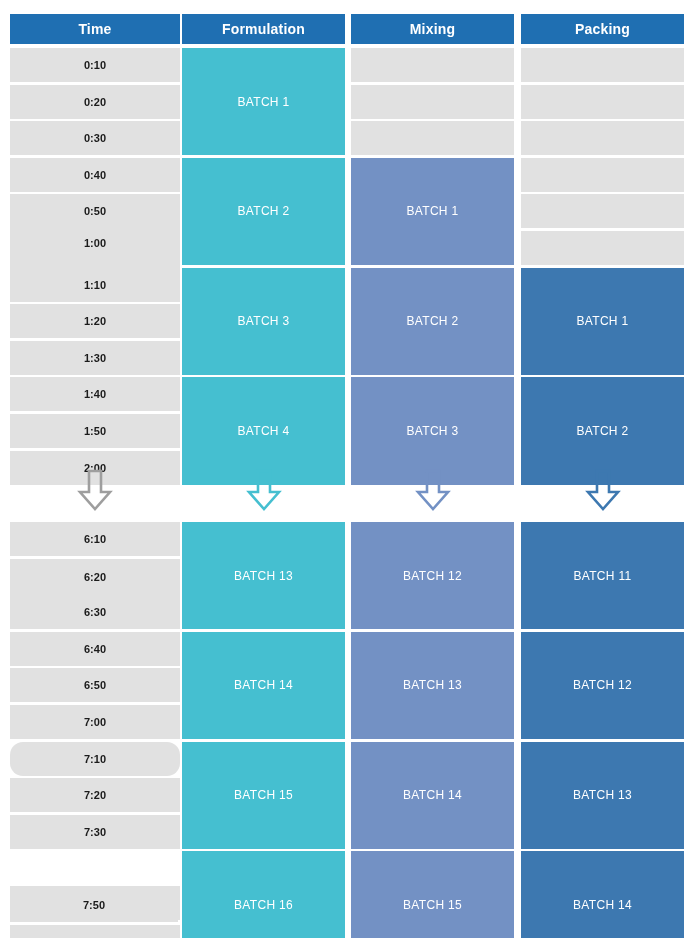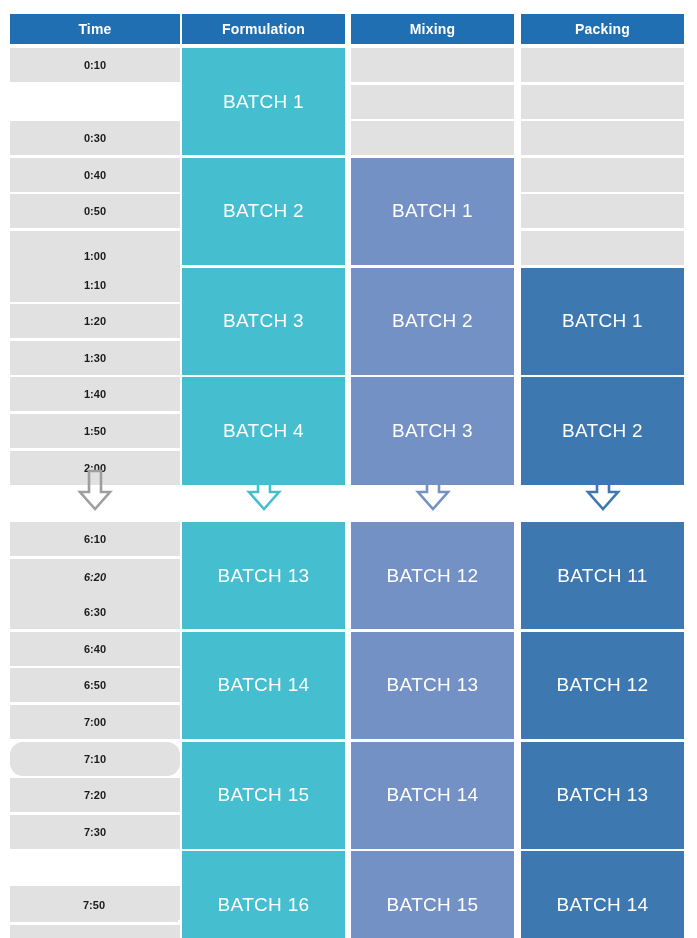--- a/index.html
+++ b/index.html
@@ -48,21 +48,21 @@
   }
 
   
   .empty-cell {
     background: #E1E1E1;
   }
 
   
   .batch {
     color: #ffffff;
-    font-size: 19px;
+    font-size: 12px;
     font-weight: normal;
     letter-spacing: 0.3px;
   }
   .batch.c-formulation { background: #45BFD0; }
   .batch.c-mixing      { background: #7391C4; }
   .batch.c-packing     { background: #3D78B0; }
 
   
   .arrow {
     position: absolute;
@@ -73,24 +73,25 @@
 </style>
 </head>
 <body>
 
 <div class="chart" id="chart">
     <div class="cell hdr" style="left: 10px; top: 14px; width: 170px; height: 30px;">Time</div>
     <div class="cell hdr" style="left: 182px; top: 14px; width: 163px; height: 30px;">Formulation</div>
     <div class="cell hdr" style="left: 351px; top: 14px; width: 163px; height: 30px;">Mixing</div>
     <div class="cell hdr" style="left: 521px; top: 14px; width: 163px; height: 30px;">Packing</div>
     <div class="cell time-cell" style="left: 10px; top: 48px; width: 170px; height: 34px;">0:10</div>
+    <div class="cell time-cell" style="left: 10px; top: 84.6px; width: 170px; height: 34px;">0:20</div>
     <div class="cell time-cell" style="left: 10px; top: 121.2px; width: 170px; height: 34px;">0:30</div>
     <div class="cell time-cell" style="left: 10px; top: 157.8px; width: 170px; height: 34px;">0:40</div>
     <div class="cell time-cell" style="left: 10px; top: 194.4px; width: 170px; height: 34px;">0:50</div>
-    <div class="cell time-cell" style="left: 10px; top: 231px; width: 170px; height: 50px;">1:00</div>
+    <div class="cell time-cell" style="left: 10px; top: 218px; width: 170px; height: 50px;">1:00</div>
     <div class="cell time-cell" style="left: 10px; top: 267.6px; width: 170px; height: 34px;">1:10</div>
     <div class="cell time-cell" style="left: 10px; top: 304.2px; width: 170px; height: 34px;">1:20</div>
     <div class="cell time-cell" style="left: 10px; top: 340.8px; width: 170px; height: 34px;">1:30</div>
     <div class="cell time-cell" style="left: 10px; top: 377.4px; width: 170px; height: 34px;">1:40</div>
     <div class="cell time-cell" style="left: 10px; top: 414px; width: 170px; height: 34px;">1:50</div>
     <div class="cell time-cell" style="left: 10px; top: 450.6px; width: 170px; height: 34px;">2:00</div>
     <div class="cell batch c-formulation" style="left: 182px; top: 48px; width: 163px; height: 107.2px;">BATCH 1</div>
     <div class="cell batch c-formulation" style="left: 182px; top: 157.8px; width: 163px; height: 107.2px;">BATCH 2</div>
     <div class="cell batch c-formulation" style="left: 182px; top: 267.6px; width: 163px; height: 107.2px;">BATCH 3</div>
     <div class="cell batch c-formulation" style="left: 182px; top: 377.4px; width: 163px; height: 107.2px;">BATCH 4</div>
@@ -102,21 +103,21 @@
     <div class="cell batch c-mixing" style="left: 351px; top: 377.4px; width: 163px; height: 107.2px;">BATCH 3</div>
     <div class="cell empty-cell" style="left: 521px; top: 48px; width: 163px; height: 34px;"></div>
     <div class="cell empty-cell" style="left: 521px; top: 84.6px; width: 163px; height: 34px;"></div>
     <div class="cell empty-cell" style="left: 521px; top: 121.2px; width: 163px; height: 34px;"></div>
     <div class="cell empty-cell" style="left: 521px; top: 157.8px; width: 163px; height: 34px;"></div>
     <div class="cell empty-cell" style="left: 521px; top: 194.4px; width: 163px; height: 34px;"></div>
     <div class="cell empty-cell" style="left: 521px; top: 231px; width: 163px; height: 34px;"></div>
     <div class="cell batch c-packing" style="left: 521px; top: 267.6px; width: 163px; height: 107.2px;">BATCH 1</div>
     <div class="cell batch c-packing" style="left: 521px; top: 377.4px; width: 163px; height: 107.2px;">BATCH 2</div>
     <div class="cell time-cell" style="left: 10px; top: 522px; width: 170px; height: 34px;">6:10</div>
-    <div class="cell time-cell" style="left: 10px; top: 558.6px; width: 170px; height: 37px; font-style: italic;">6:20</div>
+    <div class="cell time-cell" style="left: 10px; top: 558.6px; width: 170px; height: 37px;">6:20</div>
     <div class="cell time-cell" style="left: 10px; top: 595.2px; width: 170px; height: 34px;">6:30</div>
     <div class="cell time-cell" style="left: 10px; top: 631.8px; width: 170px; height: 34px;">6:40</div>
     <div class="cell time-cell" style="left: 10px; top: 668.4px; width: 170px; height: 34px;">6:50</div>
     <div class="cell time-cell" style="left: 10px; top: 705px; width: 170px; height: 34px;">7:00</div>
     <div class="cell time-cell" style="left: 10px; top: 741.6px; width: 170px; height: 34px; border-radius: 13px;">7:10</div>
     <div class="cell time-cell" style="left: 10px; top: 778.2px; width: 170px; height: 34px;">7:20</div>
     <div class="cell time-cell" style="left: 10px; top: 814.8px; width: 170px; height: 34px;">7:30</div>
     <div class="cell time-cell" style="left: 10px; top: 851.4px; width: 170px; height: 34px; margin-top: 35px;">7:40</div>
     <div class="cell time-cell" style="left: 10px; top: 888px; width: 168px; height: 34px;">7:50</div>
     <div class="cell time-cell" style="left: 10px; top: 924.6px; width: 170px; height: 34px;">8:00</div>

